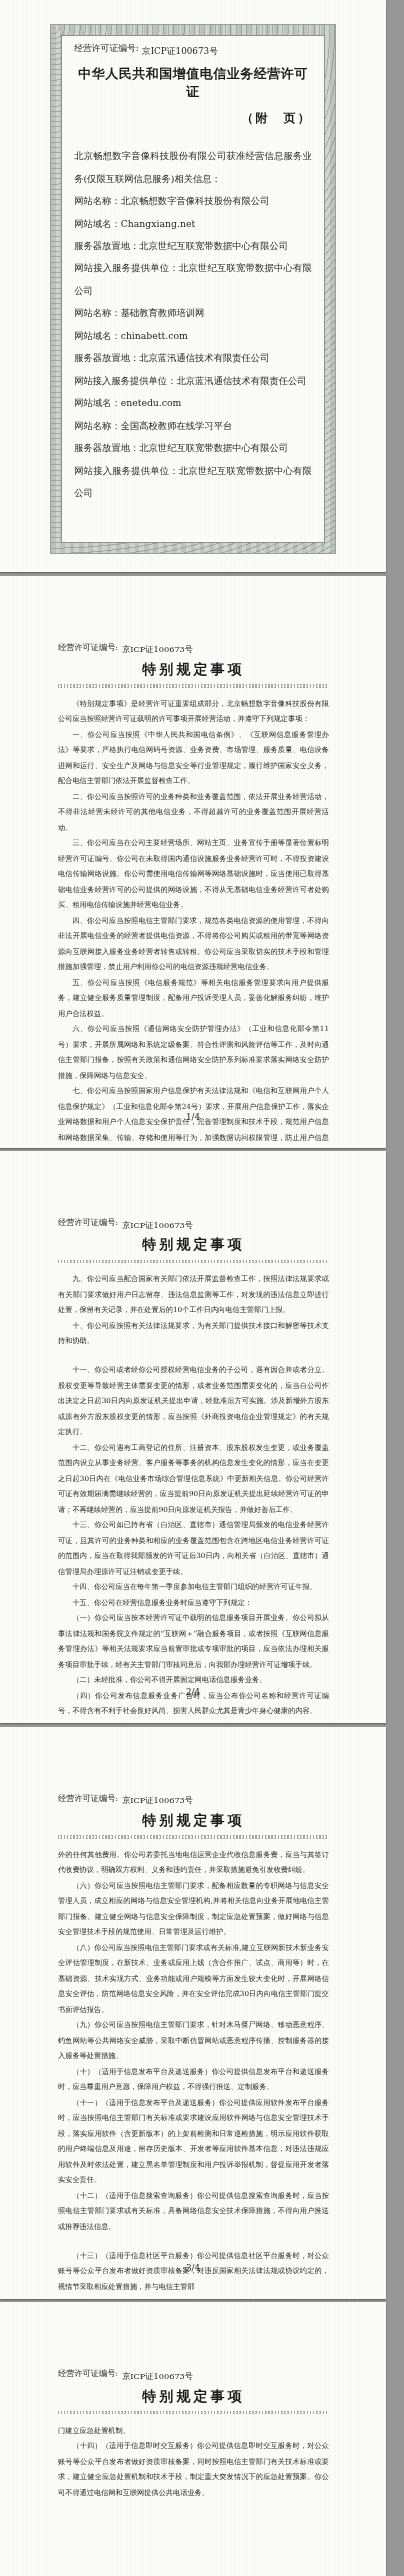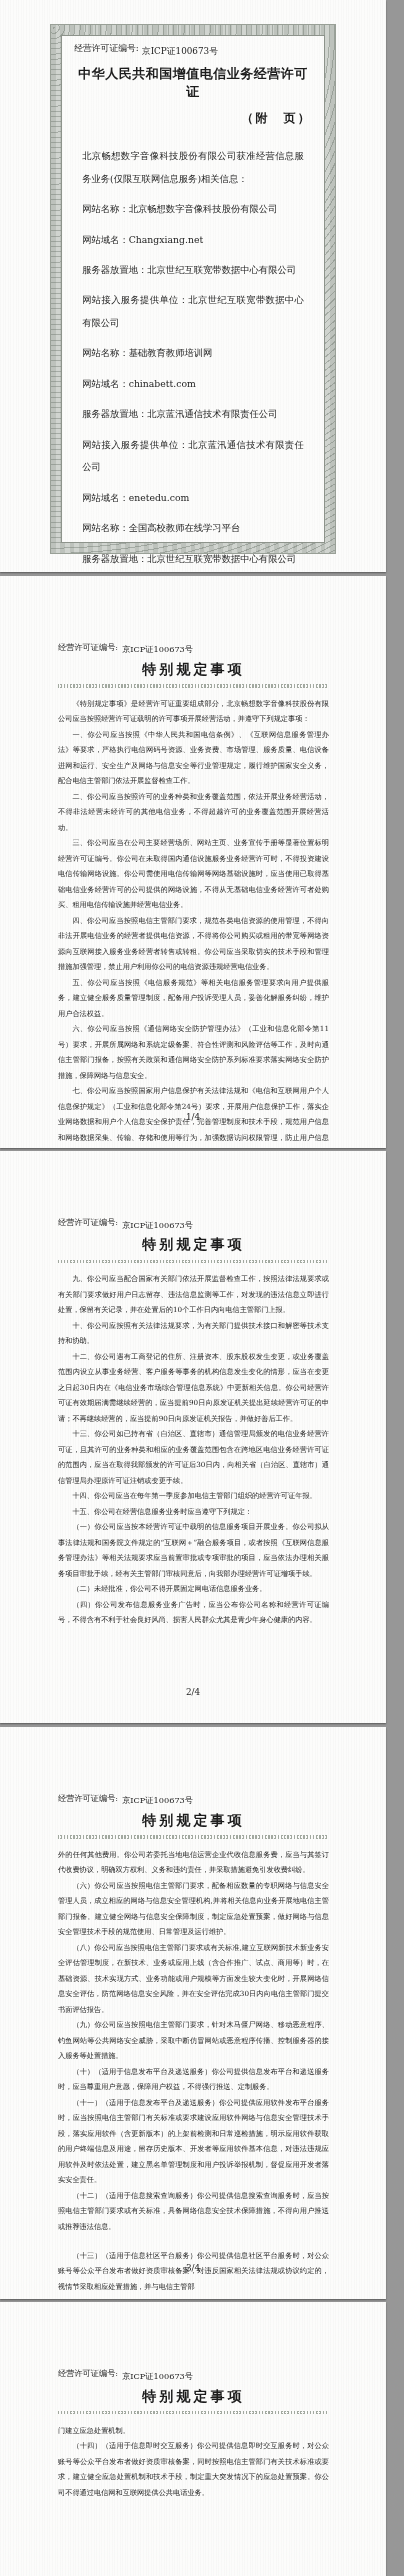--- a/index.html
+++ b/index.html
@@ -42,21 +42,21 @@
   .cover-head .num{position:relative; top:3.1px; margin-left:3.1px;}
   .cover-title{
     margin:10.3px 0 0 0; text-align:center;
     font-size:13px; font-weight:bold; letter-spacing:0.5px;
   }
   .cover-sub{
     margin:8.2px 0 0 0; text-align:right;
     font-size:12px; font-weight:bold; letter-spacing:2.1px;
   }
   .cover-body{margin-top:18.5px; font-size:9.3px; line-height:2.42;}
-  .cover-body p{margin:8px; text-align:justify;}
+  .cover-body p{margin:0; text-align:justify;}
 
   
   .prov{padding:66px 57px 0 58px; box-sizing:border-box;}
   .prov-head{font-size:8.2px;}
   .prov-head .num{position:relative; top:2.6px; margin-left:4.1px;}
   .prov-title{
     margin:8.2px 0 5.2px 0; text-align:center;
     font-size:14px; font-weight:bold; letter-spacing:3.1px;
   }
   .wave{
@@ -152,20 +152,21 @@
     <span>经营许可证编号:</span><span class="num">京ICP证100673号</span>
   </div>
   <h2 class="prov-title">特别规定事项</h2>
   <div class="wave"></div>
   <div class="pbody">
 
       <p class="para">九、你公司应当配合国家有关部门依法开展监督检查工作，按照法律法规要求或有关部门要求做好用户日志留存、违法信息监测等工作，对发现的违法信息立即进行处置，保留有关记录，并在处置后的10个工作日内向电信主管部门上报。</p>
 
       <p class="para">十、你公司应按照有关法律法规要求，为有关部门提供技术接口和解密等技术支持和协助。</p>
 
+      <p class="para gap">十一、你公司或者经你公司授权经营电信业务的子公司，遇有因合并或者分立、股权变更等导致经营主体需要变更的情形，或者业务范围需要变化的，应当自公司作出决定之日起30日内向原发证机关提出申请，经批准后方可实施。涉及新增外方股东或原有外方股东股权变更的情形，应当按照《外商投资电信企业管理规定》的有关规定执行。</p>
 
       <p class="para">十二、你公司遇有工商登记的住所、注册资本、股东股权发生变更，或业务覆盖范围内设立从事业务经营、客户服务等事务的机构信息发生变化的情形，应当在变更之日起30日内在《电信业务市场综合管理信息系统》中更新相关信息。你公司经营许可证有效期届满需继续经营的，应当提前90日向原发证机关提出延续经营许可证的申请；不再继续经营的，应当提前90日向原发证机关报告，并做好善后工作。</p>
 
       <p class="para">十三、你公司如已持有省（自治区、直辖市）通信管理局颁发的电信业务经营许可证，且其许可的业务种类和相应的业务覆盖范围包含在跨地区电信业务经营许可证的范围内，应当在取得我部颁发的许可证后30日内，向相关省（自治区、直辖市）通信管理局办理原许可证注销或变更手续。</p>
 
       <p class="para">十四、你公司应当在每年第一季度参加电信主管部门组织的经营许可证年报。</p>
 
       <p class="para">十五、你公司在经营信息服务业务时应当遵守下列规定：</p>
 
       <p class="para">（一）你公司应当按本经营许可证中载明的信息服务项目开展业务。你公司拟从事法律法规和国务院文件规定的“互联网＋”融合服务项目，或者按照《互联网信息服务管理办法》等相关法规要求应当前置审批或专项审批的项目，应当依法办理相关服务项目审批手续，经有关主管部门审核同意后，向我部办理经营许可证增项手续。</p>

